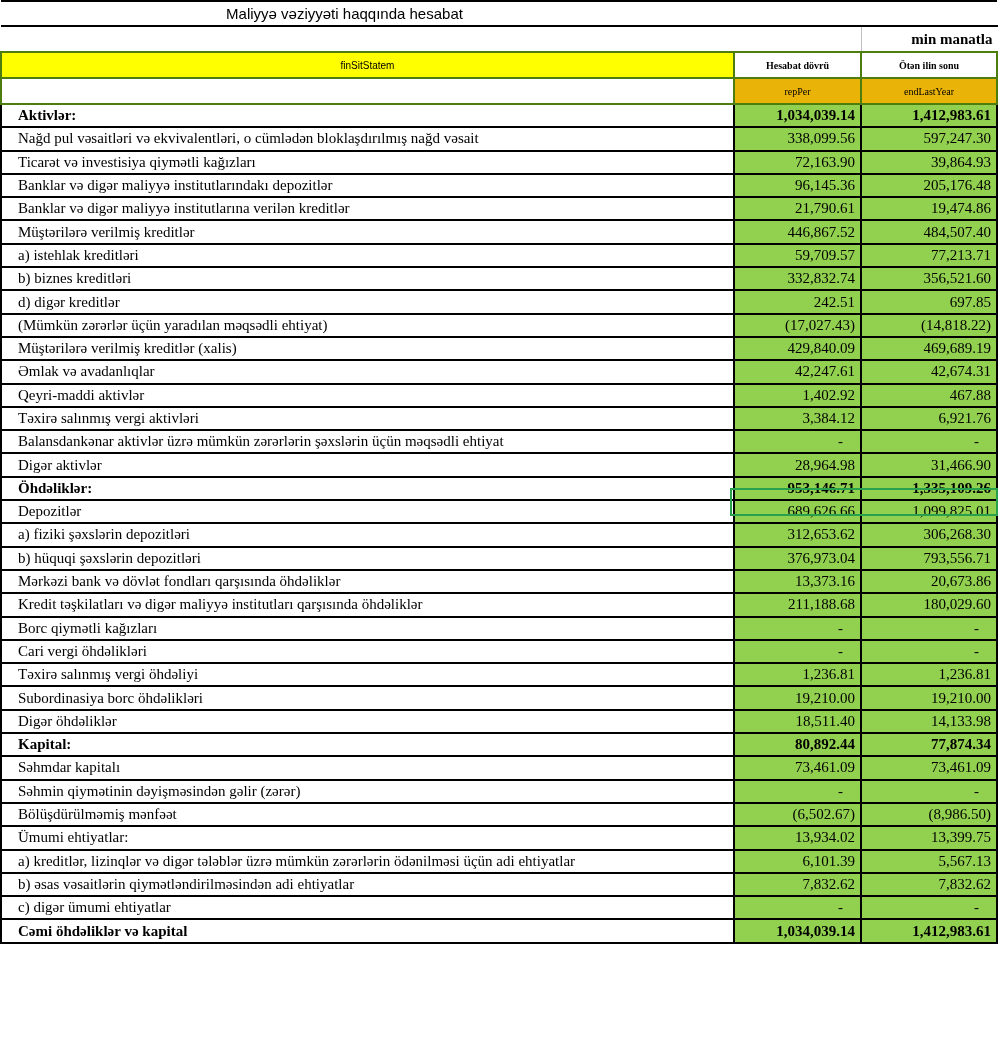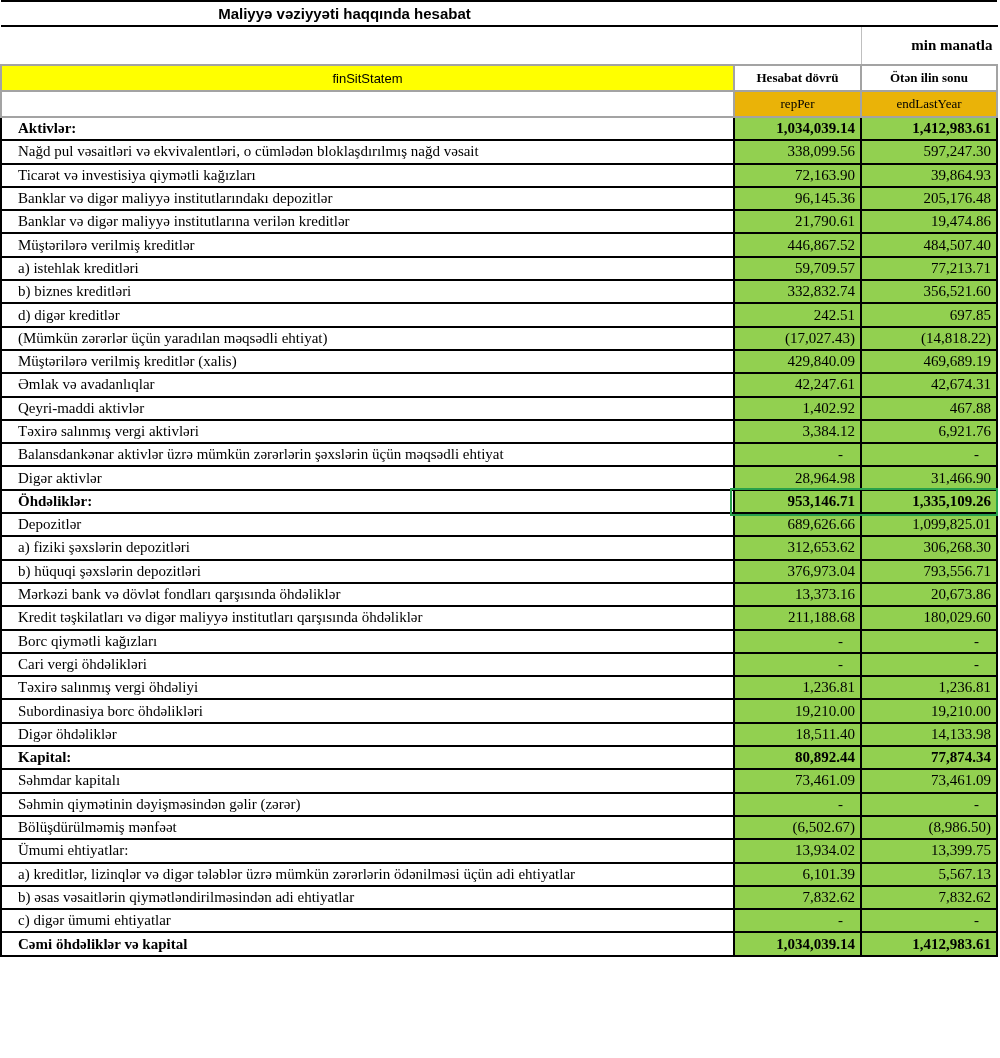--- a/index.html
+++ b/index.html
@@ -16,30 +16,30 @@
 
   
   tr.title-row td {
     border-top:2px solid #000;
     border-bottom:2px solid #000;
     height:25px;
   }
   .title-inner {
     width:680px; text-align:center;
     font-family:"Liberation Sans","DejaVu Sans",sans-serif;
-    font-weight:bold; font-size:15px;padding-left:7px;
-  }
-
-  
-  tr.note-row td { height:39px; border:1px solid transparent; }
+    font-weight:normal; font-size:15px;padding-left:7px;
+  }
+
+  
+  tr.note-row td { height:26px; border:1px solid transparent; }
   tr.note-row td.mid { border-left:1px solid #bfbfbf; border-right:1px solid #bfbfbf; }
   tr.note-row td.last { text-align:right; font-weight:bold; font-size:15px; padding-right:4px; }
 
   
-  tr.header-row td, tr.subheader-row td { border:2px solid #a3a3a3; height:26px; text-align:center; font-size:13px; }
+  tr.header-row td, tr.subheader-row td { border:2px solid #4d7c0f; height:26px; text-align:center; font-size:10px; }
   tr.header-row td.c1 { background:#ffff00; font-family:"Liberation Sans","DejaVu Sans",sans-serif; font-weight:normal; }
   tr.header-row td.c2, tr.header-row td.c3 { background:#ffffff; font-weight:bold; }
   tr.subheader-row td.c1 { background:#ffffff; }
   tr.subheader-row td.c2, tr.subheader-row td.c3 { background:#eab308; font-weight:normal; }
 
   
   tr.data-row td { border:2px solid #000; height:23.3px; font-size:15px; }
   tr.data-row td.label-cell { background:#ffffff; text-align:left; padding-left:16px; }
   tr.data-row td.value-cell { background:#92d050; text-align:right; padding-right:5px; }
   tr.data-row td.value-cell.dash { padding-right:17px; }

